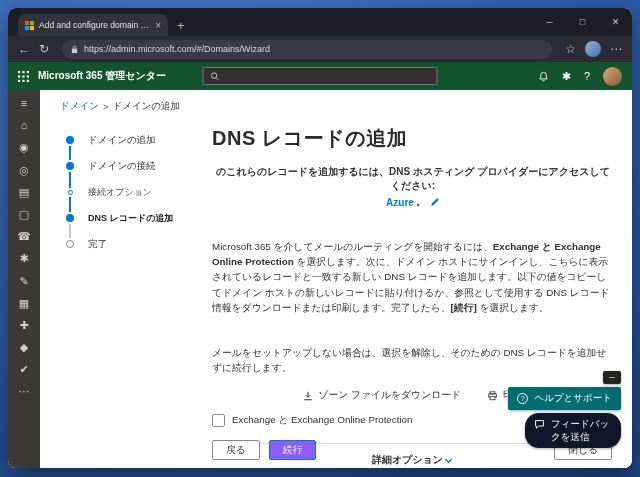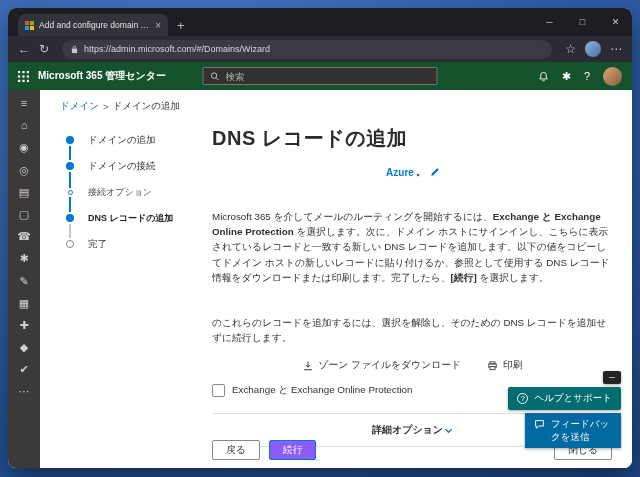--- a/index.html
+++ b/index.html
@@ -112,22 +112,22 @@
   
   .float-stack { position: absolute; right: 11px; bottom: 20px; display: flex;
     flex-direction: column; align-items: flex-end; gap: 3px; z-index: 40; }
   .chip-min { width: 18px; height: 13px; background: #252423; color: #fff; display: flex;
     align-items: center; justify-content: center; font-size: 8px; border-radius: 2px;
     box-shadow: 0 1px 3px rgba(0,0,0,.35); }
   .help-btn { background: #036c70; color: #fff; display: flex; align-items: center; gap: 6px;
     padding: 5px 9px; font-size: 9.5px; border-radius: 2px; box-shadow: 0 1px 3px rgba(0,0,0,.35); }
   .q-circle { width: 11px; height: 11px; border: 1px solid #fff; border-radius: 50%;
     display: flex; align-items: center; justify-content: center; font-size: 7.5px; flex-shrink: 0; }
-  .feedback-btn { background: #0369a1; color: #fff; display: flex; align-items: flex-start;
-    gap: 6px; padding: 5px 9px; font-size: 9.5px; border-radius: 0; width: 96px;
+  .feedback-btn { background: #0f172a; color: #fff; display: flex; align-items: flex-start;
+    gap: 6px; padding: 5px 9px; font-size: 9.5px; border-radius: 14px; width: 96px;
     line-height: 1.3; box-shadow: 0 1px 3px rgba(0,0,0,.35); }
 </style>
 </head>
 <body>
 
 <div class="desktop">
   <div class="window">
 
     <div class="titlebar">
       <div class="tab">
@@ -182,21 +182,20 @@
           </svg>
       </span>
       <span class="apptitle">Microsoft 365 管理センター</span>
       <div class="searchbox">
         <span style="display:flex;">
           <svg width="9" height="9" viewBox="0 0 10 10" fill="none" stroke="#c8c6c4" stroke-width="1.1">
               <circle cx="4" cy="4" r="3"></circle>
               <line x1="6.4" y1="6.4" x2="9" y2="9"></line>
             </svg>
         </span>
-        <input placeholder="検索" style="">
       </div>
       <div class="hdr-right">
         <span style="display:flex;">
           <svg width="11" height="11" viewBox="0 0 16 16" fill="none" stroke="#fff" stroke-width="1.3">
               <path d="M8 2a4 4 0 0 1 4 4v3l1.5 2.5h-11L4 9V6a4 4 0 0 1 4-4z"></path>
               <path d="M6.5 12.8a1.5 1.5 0 0 0 3 0"></path>
             </svg>
         </span>
         <span class="hdr-ico">✱</span>
         <span class="hdr-ico">?</span>
@@ -265,33 +264,34 @@
                   <span class="dot-open"></span>
                 </span>
               <span class="step-label">完了</span>
             </div>
           </div>
 
           <div class="panel">
             <h1 class="page-title">DNS レコードの追加</h1>
 
             <div class="provider">
+              <span>のこれらのレコードを追加するには、DNS ホスティング プロバイダーにアクセスしてください: </span>
               <span class="azure-link">Azure</span>
               <span>。</span>
               <span style="display:flex;margin-left:2px;">
                 <svg width="10" height="10" viewBox="0 0 12 12" fill="#0078d4">
                     <path d="M8.6 1.4l2 2L4.2 9.8l-2.6.6.6-2.6z"></path>
                   </svg>
               </span>
             </div>
 
             <p class="para">
               <span>Microsoft 365 を介してメールのルーティングを開始するには、</span><b>Exchange と Exchange Online Protection</b><span> を選択します。次に、ドメイン ホストにサインインし、こちらに表示されているレコードと一致する新しい DNS レコードを追加します。以下の値をコピーしてドメイン ホストの新しいレコードに貼り付けるか、参照として使用する DNS レコード情報をダウンロードまたは印刷します。完了したら、</span><b>[続行]</b><span> を選択します。</span>
             </p>
-            <p class="para">のこれらのレコードを追加するには、選択を解除し、そのための DNS レコードを追加せずに続行します。</p>
+            <p class="para">メールをセットアップしない場合は、選択を解除し、そのための DNS レコードを追加せずに続行します。</p>
 
             <div class="actions">
               <span class="action">
                 <span style="display:flex;">
                   <svg width="10" height="10" viewBox="0 0 12 12" fill="none" stroke="#323130" stroke-width="1.2">
                       <path d="M6 1v6"></path>
                       <path d="M3.5 5 6 7.5 8.5 5"></path>
                       <path d="M1.5 10.5h9"></path>
                     </svg>
                 </span>

